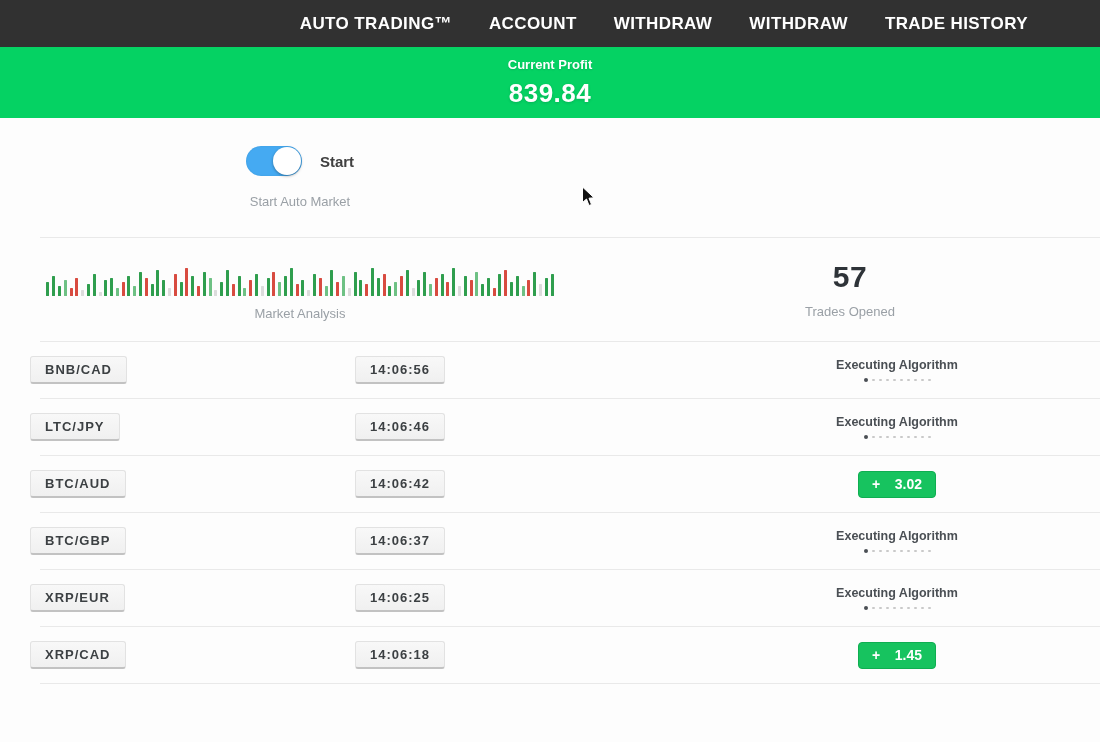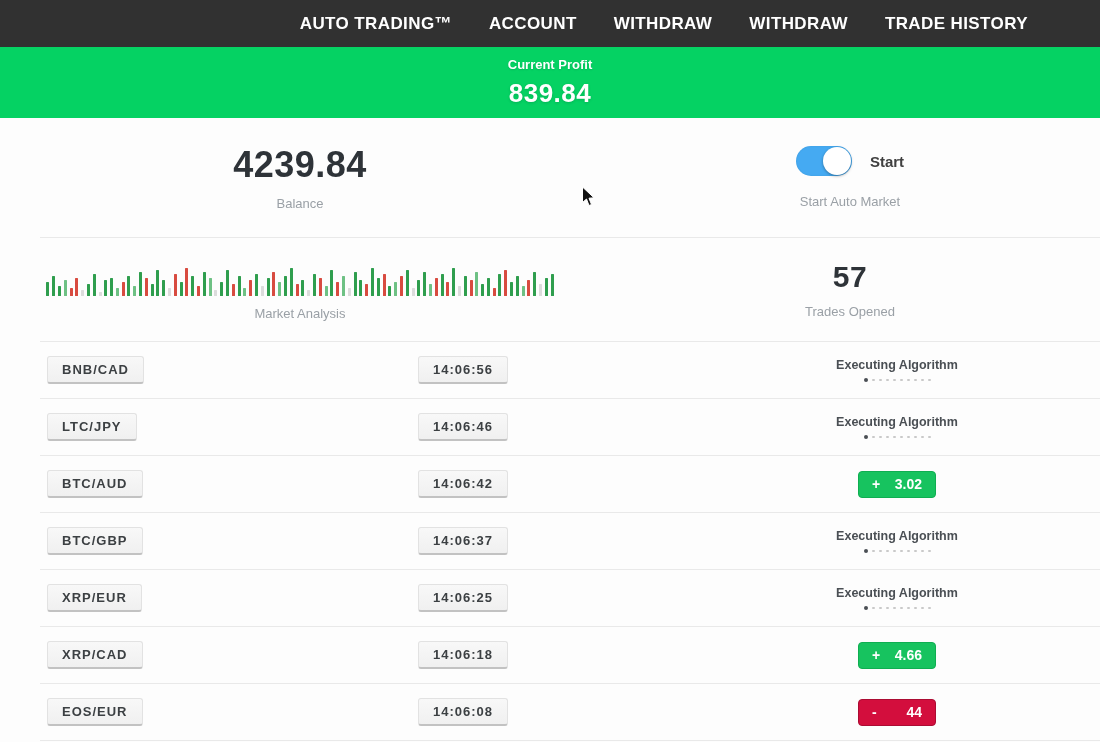--- a/index.html
+++ b/index.html
@@ -59,21 +59,21 @@
   }
   .candles span { width:3px; border-radius:.5px; display:block; }
 
   
   .divider { height:1px; background:#e9e9e9; margin-left:40px; }
 
   
   .trade-row {
     height:56px; display:grid;
     grid-template-columns:280px 180px 1fr 406px;
-    align-items:center; padding-left:47px;gap:46px;
+    align-items:center; padding-left:30px;
   }
   .pill {
     display:inline-block; padding:5px 14px;
     background:linear-gradient(#f8f8f8,#f0f0f0);
     border:1px solid #e2e2e2; border-bottom:2px solid #c2c2c2;
     border-radius:3px; font-size:13px; font-weight:bold;
     letter-spacing:1px; color:#3c4043; cursor:pointer;
     justify-self:start;
   }
   .pill.time { justify-self:center; }
@@ -104,24 +104,20 @@
   <a class="nav-item">TRADE HISTORY</a>
 </div>
 
 <div class="banner">
   <div class="banner-label">Current Profit</div>
   <div class="banner-value">839.84</div>
 </div>
 
 <div class="stats-row first">
   <div class="stat-cell">
-    <div class="big-number">4239.84</div>
-    <div class="stat-caption">Balance</div>
-  </div>
-  <div class="stat-cell">
     <div class="toggle-group">
       <div class="switch">
         <span class="knob"></span>
       </div>
       <span class="toggle-label">Start</span>
     </div>
     <div class="stat-caption" style="margin-top:18px;">Start Auto Market</div>
   </div>
 </div>
 
@@ -342,38 +338,24 @@
   </div>
 
   <div>
     <div class="trade-row">
       <span class="pill pair">XRP/CAD</span>
       <span class="pill time">14:06:18</span>
       <span></span>
       <span class="status-cell">
           <span class="badge profit">
             <span>+</span>
-            <span>4.66</span>
-          </span>
-        </span>
-    </div>
-    <div class="divider"></div>
-  </div>
-
-  <div>
-    <div class="trade-row">
-      <span class="pill pair">EOS/EUR</span>
-      <span class="pill time">14:06:08</span>
-      <span></span>
-      <span class="status-cell">
-          <span class="badge loss">
-            <span>-</span>
-            <span>44</span>
-          </span>
-        </span>
-    </div>
-    <div class="divider"></div>
-  </div>
+            <span>1.45</span>
+          </span>
+        </span>
+    </div>
+    <div class="divider"></div>
+  </div>
+
 </div>
 
 <svg class="cursor" width="16" height="22" viewBox="0 0 16 22">
   <path d="M1.5 1 L1.5 16.5 L5.5 13 L8 19.5 L10.5 18.5 L8 12.2 L13 11.8 Z" fill="#111" stroke="#fff" stroke-width="1"></path>
 </svg>
 
 </body></html>

